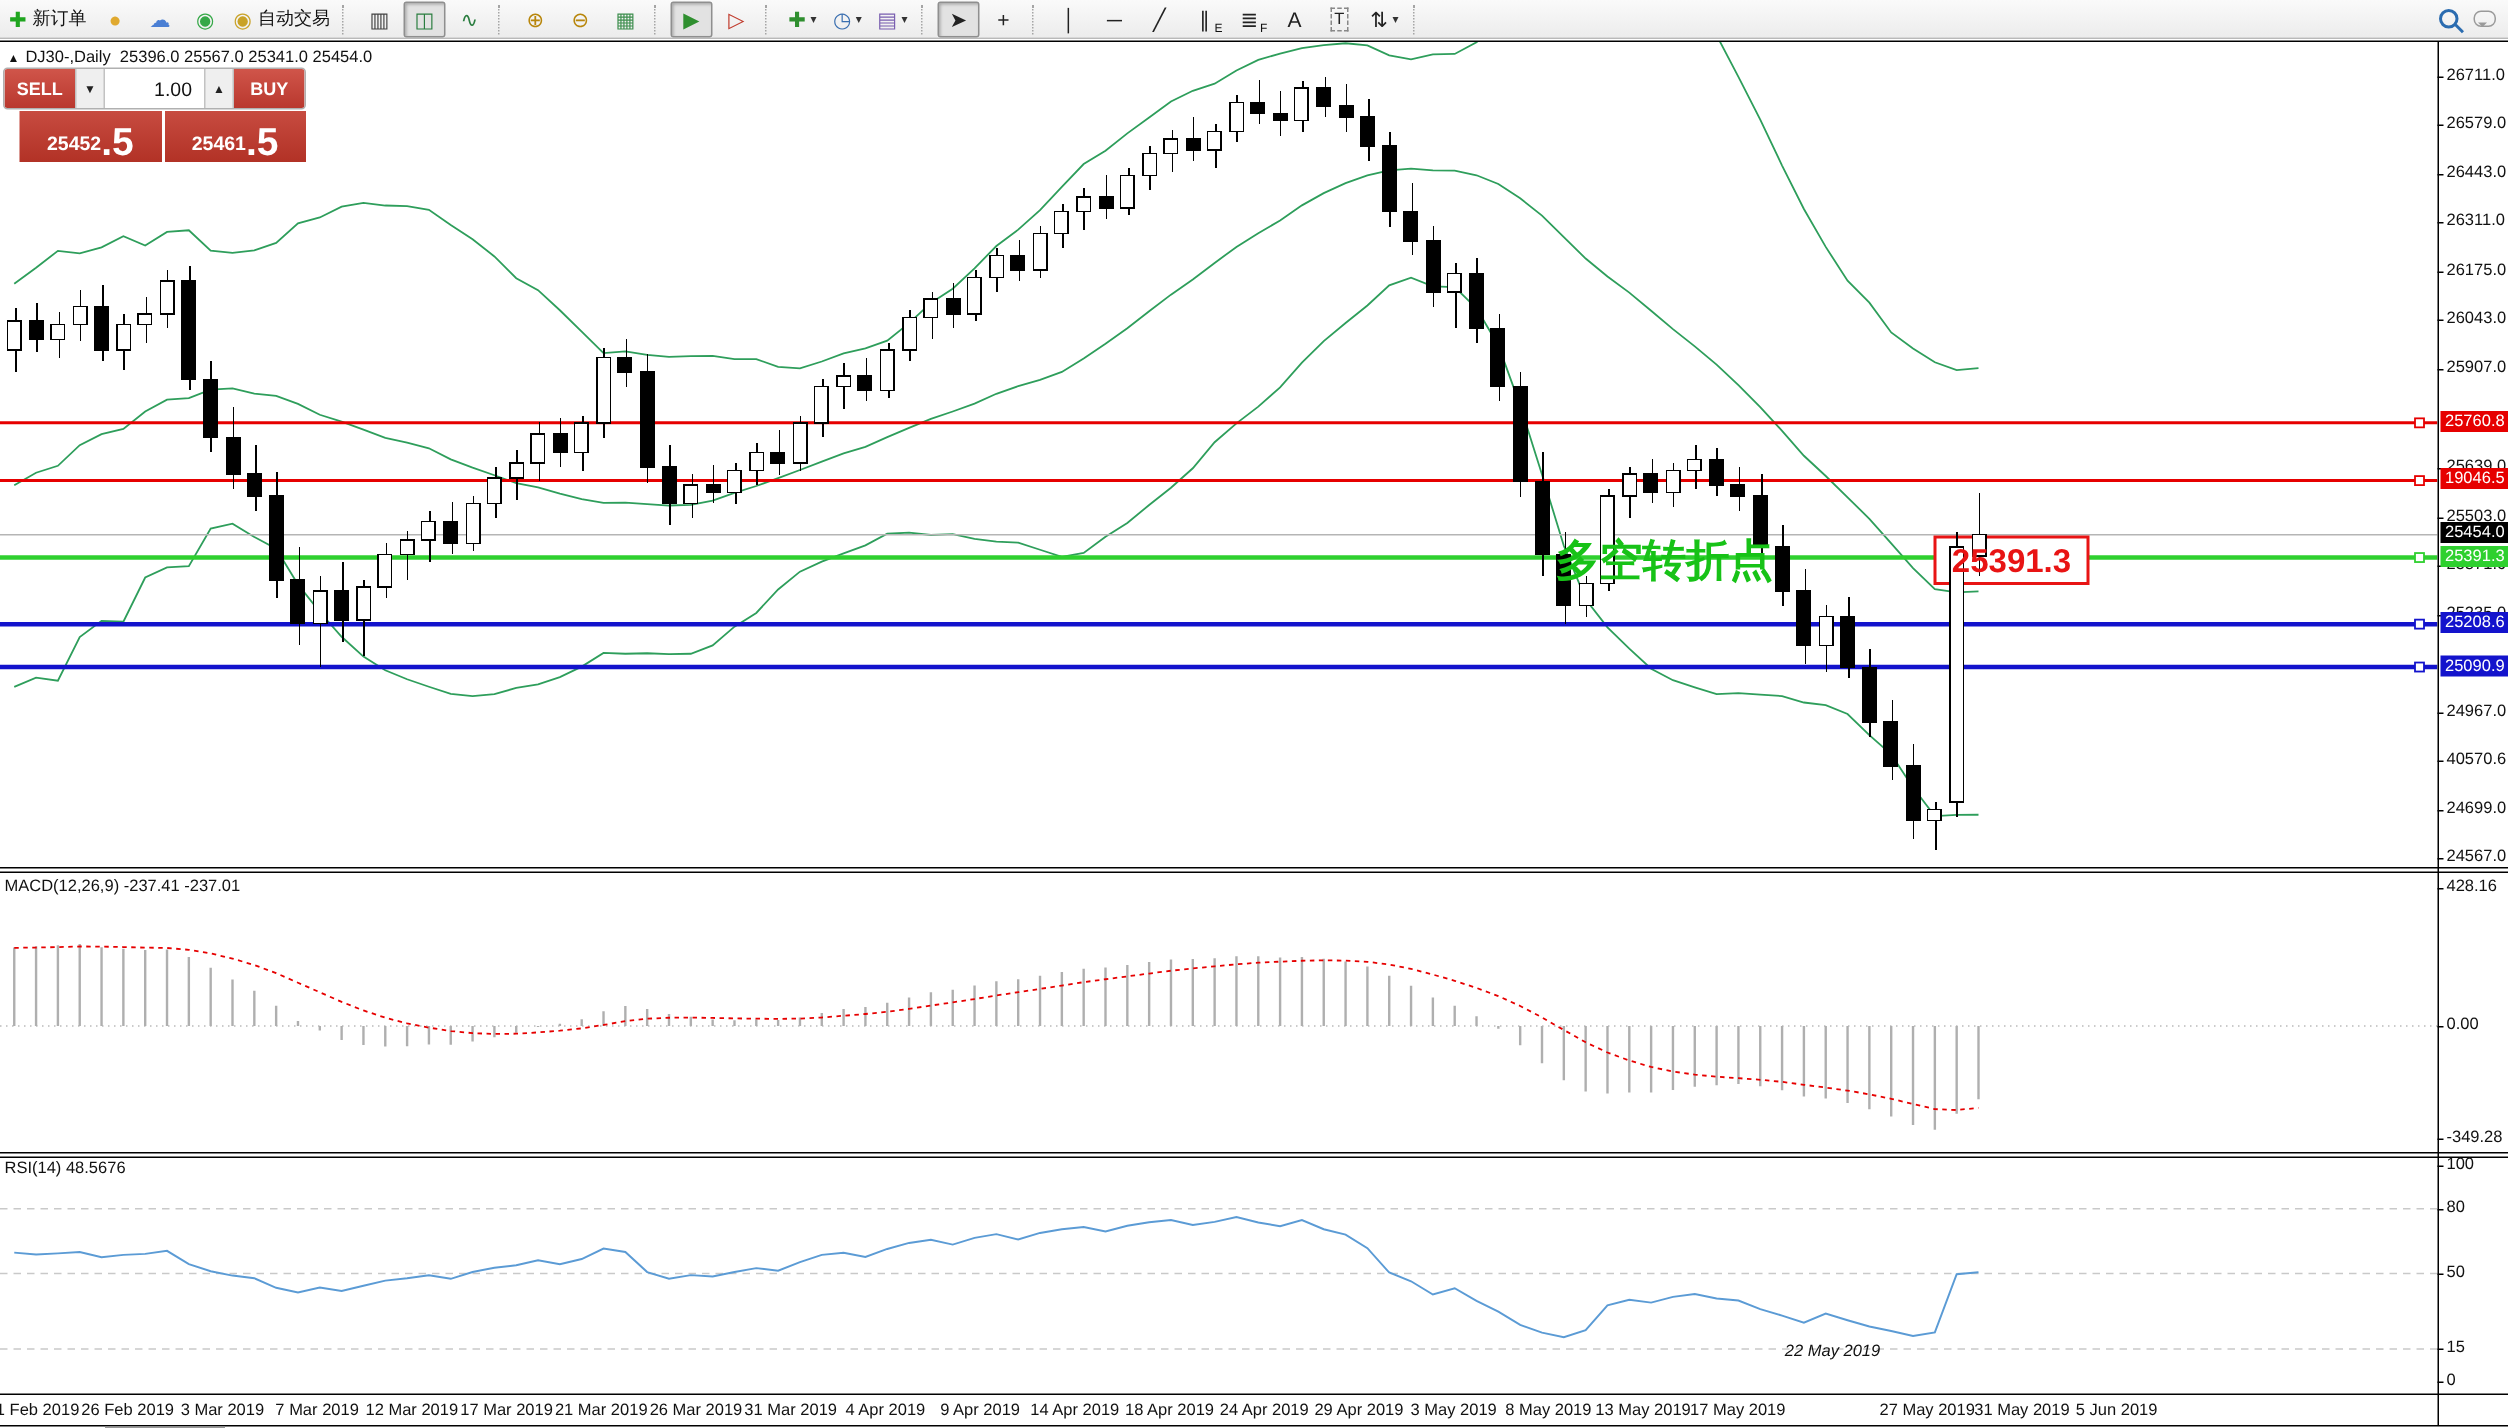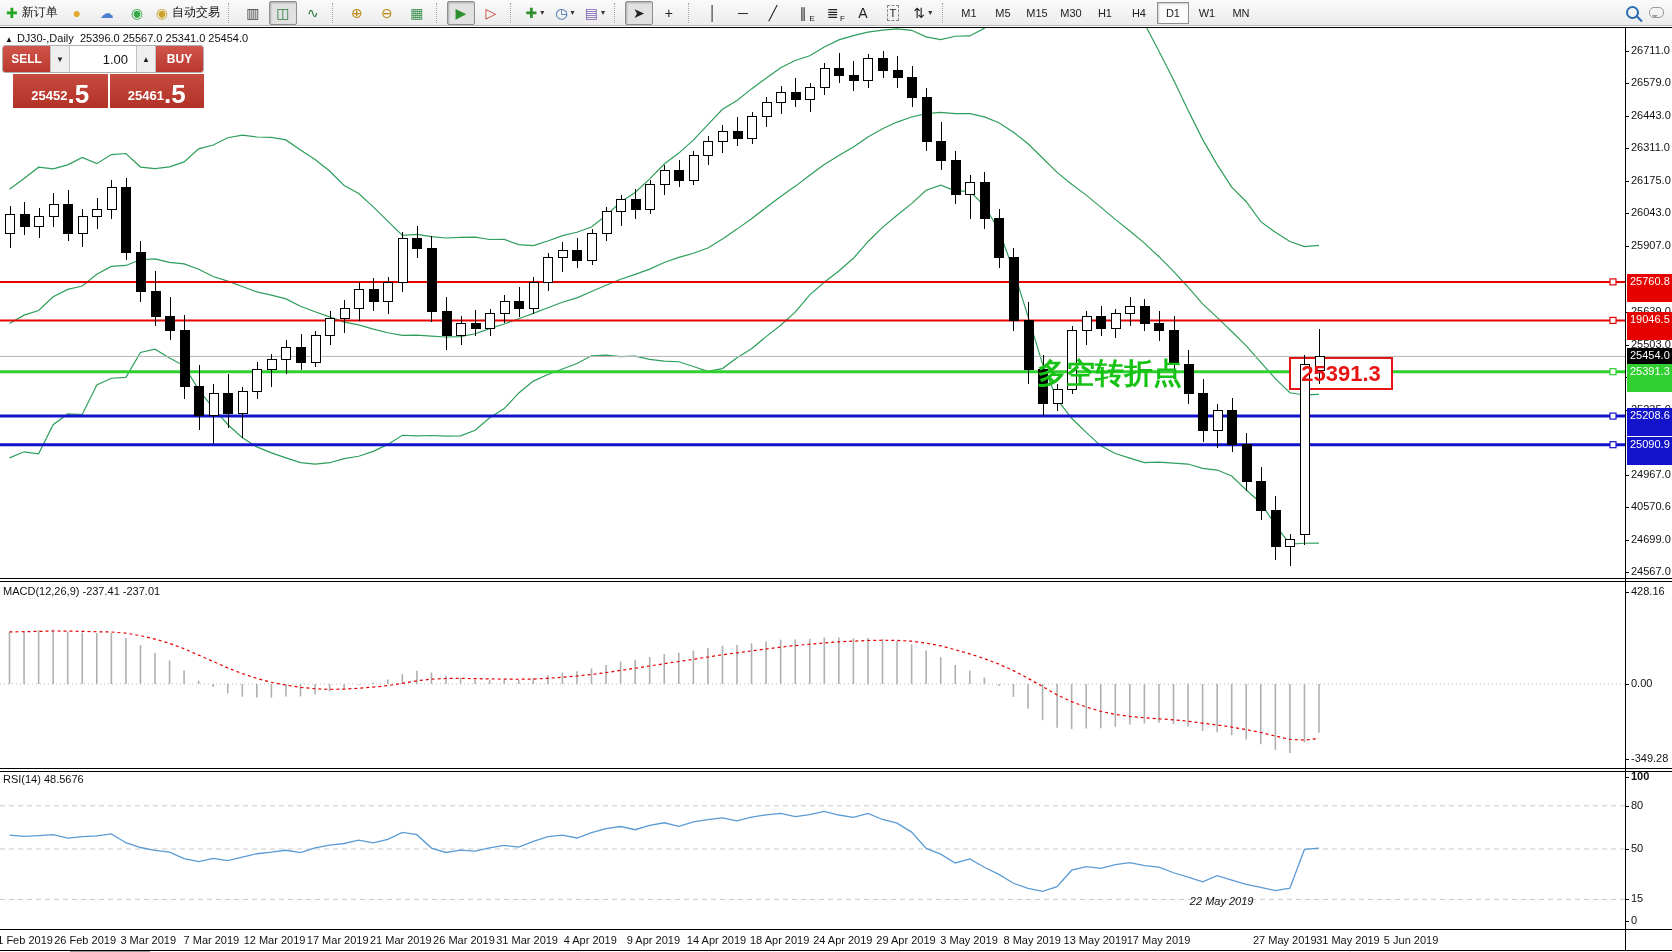--- a/index.html
+++ b/index.html
@@ -25,21 +25,21 @@
   .bubble{width:13px;height:9px;border:1.5px solid #9a9a9a;border-radius:5px;position:relative;display:inline-block;}
   .bubble:after{content:"";position:absolute;left:2px;bottom:-4px;border:3px solid transparent;border-top-color:#9a9a9a;}
   .boxedT{border:1px dashed #888;padding:0 2px;font-size:11px;}
   
   #chartwin{position:absolute;left:0;top:27px;width:1672px;height:925px;background:#fff;border-top:1px solid #000;}
   #gfx{position:absolute;left:0;top:0;z-index:1;}
   .sepline{position:absolute;left:0;width:1672px;height:1px;background:#000;z-index:3;}
   #axisline{position:absolute;left:1625px;top:0;width:1px;height:922px;background:#000;z-index:3;}
   .axlbl{position:absolute;left:1631px;font-size:11px;color:#111;white-space:nowrap;z-index:4;}
   .axtick{position:absolute;left:1625px;width:4px;height:1px;background:#000;z-index:4;}
-  .pricebox{position:absolute;left:1627px;font-size:11px;color:#fff;padding:1px 3px 15px 3px;white-space:nowrap;z-index:5;}
+  .pricebox{position:absolute;left:1627px;font-size:11px;color:#fff;padding:1px 3px 1px 3px;white-space:nowrap;z-index:5;}
   .datelbl{position:absolute;top:906px;transform:translateX(-50%);font-size:11px;color:#111;white-space:nowrap;z-index:4;}
   #chart-title{position:absolute;left:5px;top:4px;font-size:11px;color:#111;z-index:6;}
   #chart-title .tri{font-size:8px;margin-right:4px;}
   .panelabel{position:absolute;left:3px;font-size:11px;color:#111;z-index:6;}
   
   #trade{position:absolute;left:2px;top:17px;width:202px;z-index:7;}
   #trade-row1{display:flex;height:26px;background:#f6f6f6;border:1px solid #b0b0b0;border-radius:3px;overflow:hidden;align-items:stretch;}
   .tr-btn{width:47px;background:linear-gradient(#d0554a,#b9382e);color:#fff;font-size:12px;font-weight:bold;
     display:flex;align-items:center;justify-content:center;}
   .tr-spin{width:18px;background:#efefef;border-left:1px solid #c2c2c2;border-right:1px solid #c2c2c2;
@@ -146,31 +146,20 @@
           <span class="tglyph" style="color: rgb(34, 34, 34);">A</span>
         </span>
         <span class="tbtn">
           <span class="tglyph boxedT" style="color: rgb(34, 34, 34);">T</span>
         </span>
         <span class="tbtn">
           <span class="tglyph" style="color: rgb(34, 34, 34);">⇅</span>
           <span class="tcaret">▾</span>
         </span>
         <span class="tsep"></span>
-      </span>
-    <span id="tb-frames" style="display:flex;align-items:center;">
-        <span class="tfbtn">M1</span>
-        <span class="tfbtn">M5</span>
-        <span class="tfbtn">M15</span>
-        <span class="tfbtn">M30</span>
-        <span class="tfbtn">H1</span>
-        <span class="tfbtn">H4</span>
-        <span class="tfbtn active">D1</span>
-        <span class="tfbtn">W1</span>
-        <span class="tfbtn">MN</span>
       </span>
     <span id="tb-right">
       <span class="mag"></span>
       <span class="bubble"></span>
     </span>
   </div>
 
   <div id="chartwin">
     <svg id="gfx" width="1672" height="922">
         <defs>
@@ -560,21 +549,21 @@
         <div class="pricebox" style="top: 320.456px; background: rgb(0, 0, 0);">25454.0</div>
         <div class="pricebox" style="top: 335.692px; background: rgb(47, 208, 47);">25391.3</div>
         <div class="pricebox" style="top: 380.089px; background: rgb(19, 19, 204);">25208.6</div>
         <div class="pricebox" style="top: 408.69px; background: rgb(19, 19, 204);">25090.9</div>
         <div class="axlbl" style="top: 557px;">428.16</div>
         <div class="axtick" style="top: 564px;"></div>
         <div class="axlbl" style="top: 649px;">0.00</div>
         <div class="axtick" style="top: 656px;"></div>
         <div class="axlbl" style="top: 724.051px;">-349.28</div>
         <div class="axtick" style="top: 731.051px;"></div>
-        <div class="axlbl" style="top: 742px; font-weight: bold;">100</div>
+        <div class="axlbl" style="top: 742px;">100</div>
         <div class="axtick" style="top: 749px;"></div>
         <div class="axlbl" style="top: 770.8px;">80</div>
         <div class="axtick" style="top: 777.8px;"></div>
         <div class="axlbl" style="top: 814px;">50</div>
         <div class="axtick" style="top: 821px;"></div>
         <div class="axlbl" style="top: 864.4px;">15</div>
         <div class="axtick" style="top: 871.4px;"></div>
         <div class="axlbl" style="top: 886px;">0</div>
         <div class="axtick" style="top: 893px;"></div>
         <div class="datelbl" style="top: 906px; left: 22px;">21 Feb 2019</div>

